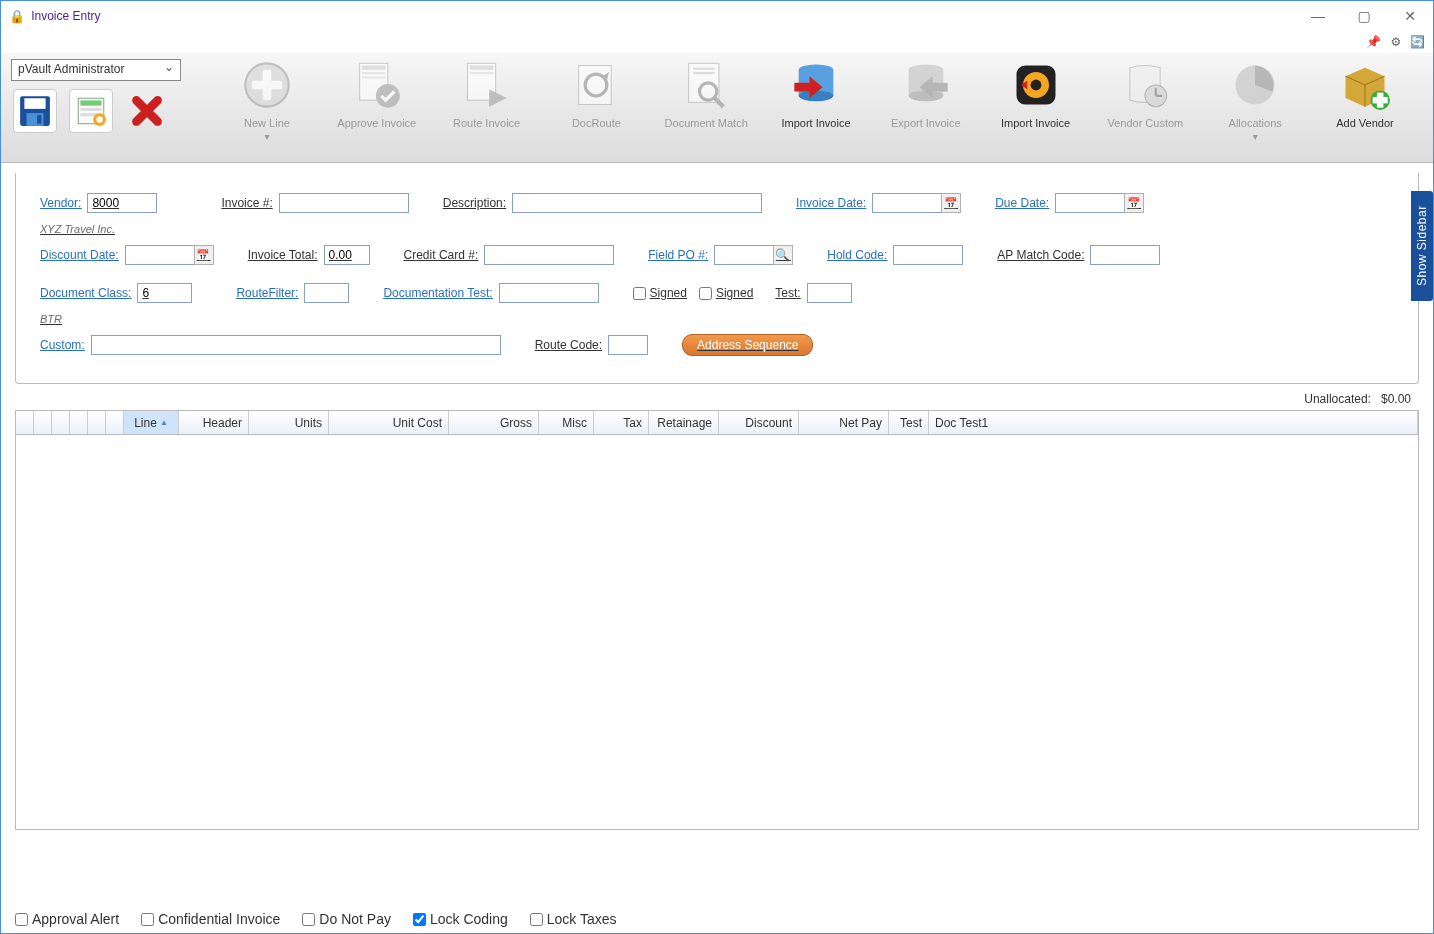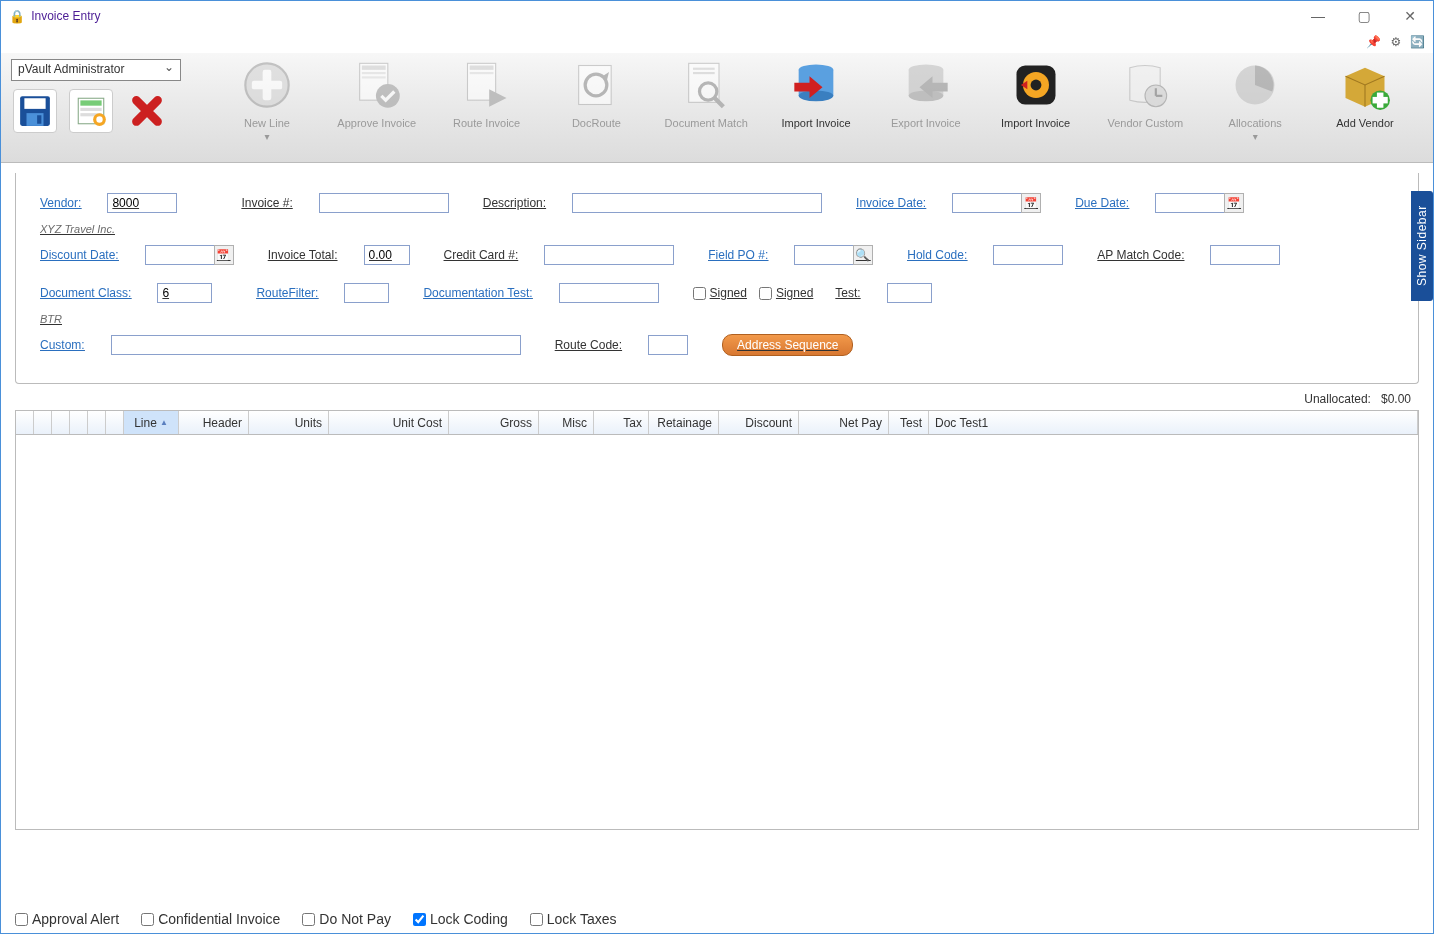--- a/index.html
+++ b/index.html
@@ -40,21 +40,21 @@
 
 .tabstrip { display: flex; border-bottom: 1px solid #bbb; height: 26px; }
 .tab { padding: 4px 10px; border: 1px solid #bbb; border-bottom: none; background: #f5f5f5; margin-right: -1px; cursor: pointer; position: relative; top: 1px; border-radius: 3px 3px 0 0; }
 .tab.active { background: #fff; border-bottom: 1px solid #fff; z-index: 2; }
 
 .form-panel { border: 1px solid #bbb; border-top: none; padding: 18px 24px; background: #fff; border-radius: 0 0 4px 4px; text-decoration: underline; }
 .form-row { display: flex; align-items: center; flex-wrap: wrap; margin-bottom: 8px; min-height: 24px; gap: 4px; }
 .form-row .fld { display: flex; align-items: center; margin-right: 30px; }
 .fld label { font-size: 12px; margin-right: 6px; white-space: nowrap; }
 .fld label.link { color: #2a6fbf; text-decoration: underline; cursor: pointer; }
-.fld input[type="text"] { height: 20px; border: 1px solid #8aa0cc; padding: 1px 4px; font-size: 12px; margin-left: 20px; }
+.fld input[type="text"] { height: 20px; border: 1px solid #8aa0cc; padding: 1px 4px; font-size: 12px; }
 .fld .pick { width: 20px; height: 20px; border: 1px solid #b0b0b0; margin-left: -1px; display: inline-flex; align-items: center; justify-content: center; background: #f0f0f0; cursor: pointer; }
 .pick.cal { color: #b03030; font-size: 11px; }
 .sublabel { color: #6a6a6a; font-style: italic; font-size: 11px; margin-left: 0px; }
 
 .checkbox { display: inline-flex; align-items: center; margin-right: 8px; gap: 4px; }
 .checkbox input { width: 13px; height: 13px; }
 
 .orange-btn { background: linear-gradient(#f2994a, #d87832); color: #fff; border: 1px solid #b06020; border-radius: 10px; padding: 3px 14px; font-size: 12px; cursor: pointer; }
 
 

